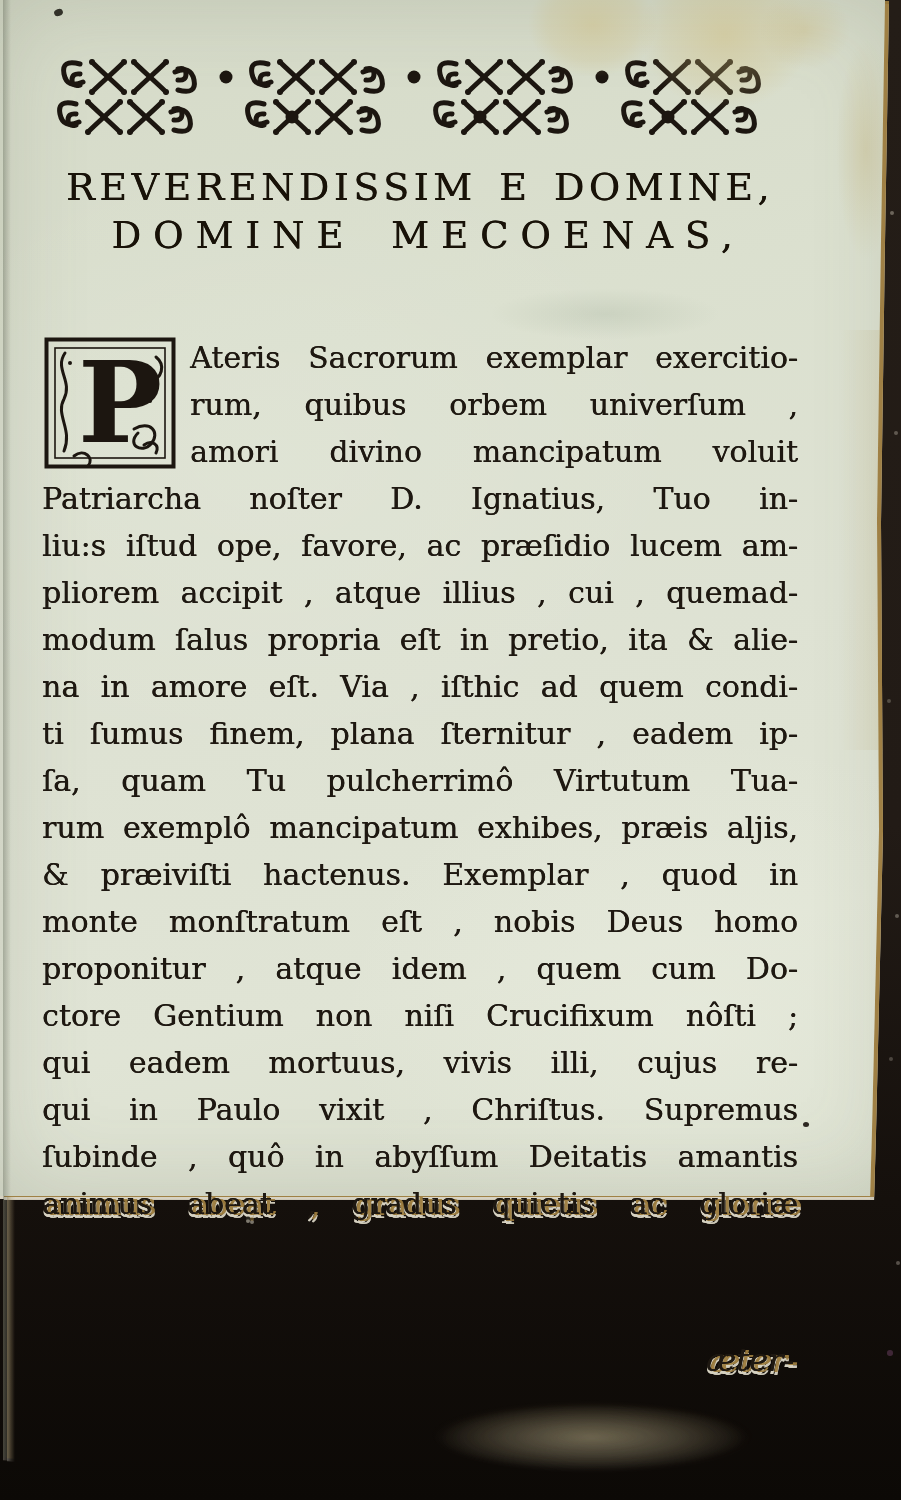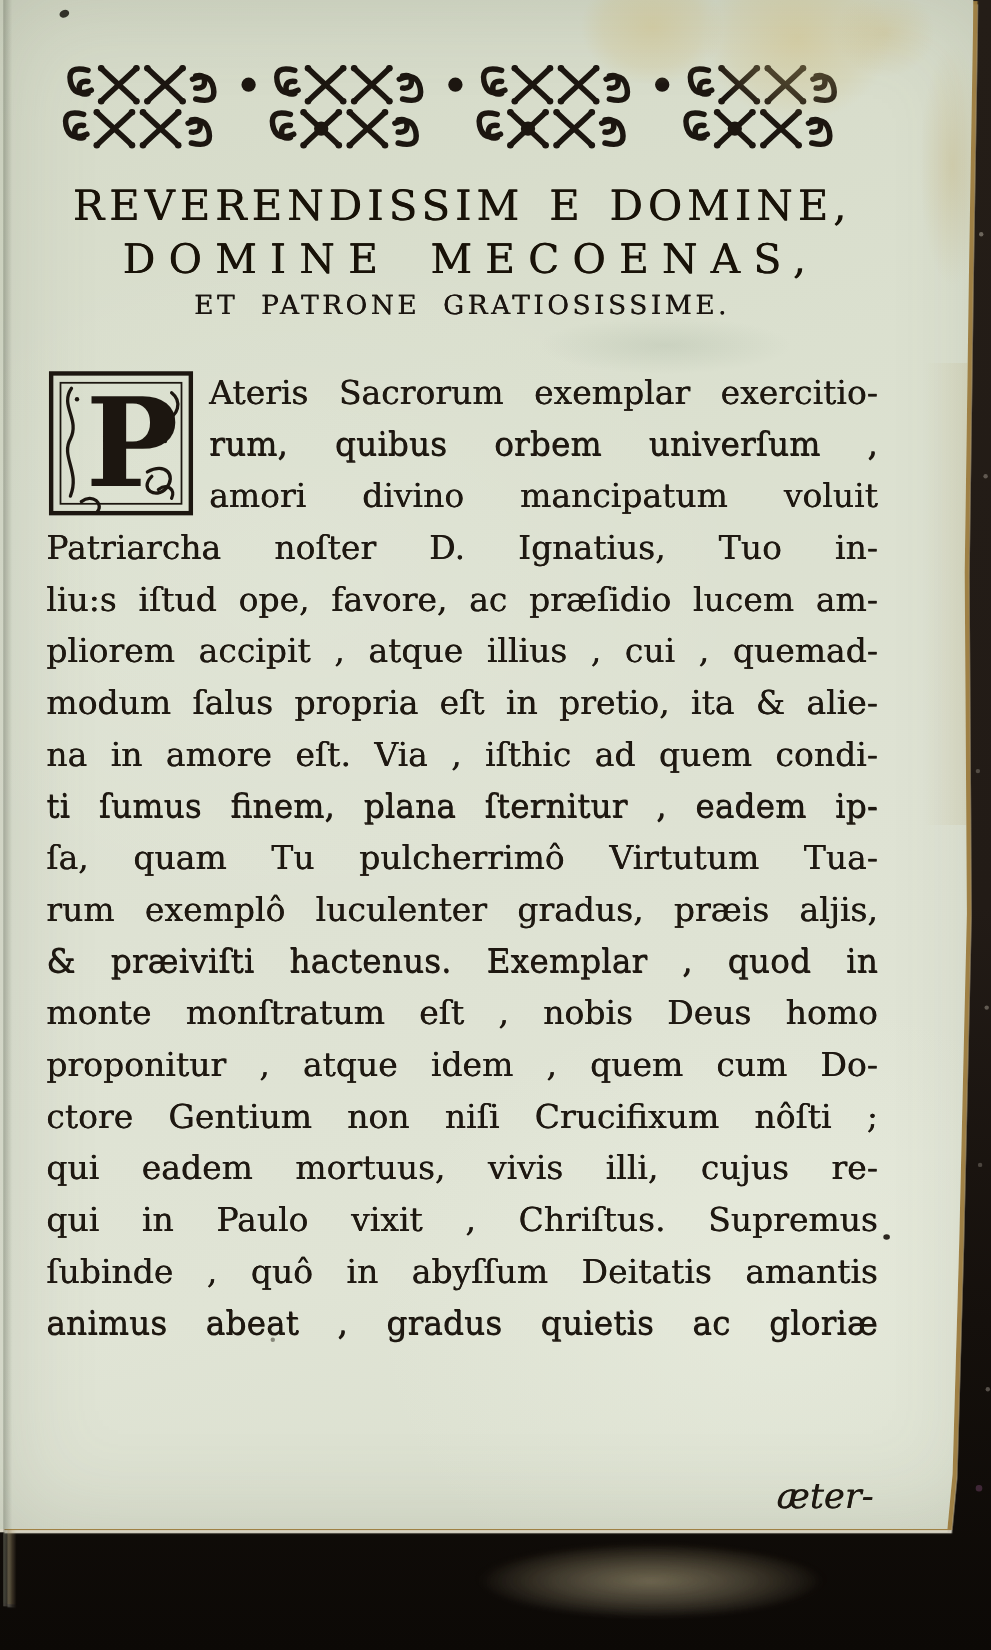--- a/index.html
+++ b/index.html
@@ -6,21 +6,21 @@
   body{
     width:901px;height:1500px;position:relative;overflow:hidden;
     background:linear-gradient(180deg,#241d17 0%,#221b16 55%,#15100c 80%,#0c0906 100%);
     font-family:"DejaVu Serif", serif;
   }
   .paper-wrap{
     position:absolute;inset:0;
     filter:drop-shadow(4px 1px 0 rgba(156,124,62,0.95)) drop-shadow(0 3px 0 rgba(236,232,214,0.9));
   }
   .paper{
-    position:absolute;left:0;top:0;width:901px;height:1390px;
+    position:absolute;left:0;top:0;width:901px;height:1196px;
     clip-path:polygon(0 0,885px 0,881px 240px,877px 520px,879px 830px,872px 1130px,866px 1340px,858px 1425px,840px 1460px,806px 1477px,705px 1483px,520px 1484px,300px 1476px,120px 1466px,0 1457px);
     background:
       radial-gradient(ellipse 700px 520px at 30% 38%, rgba(255,255,255,0.10), rgba(0,0,0,0) 62%),
       radial-gradient(ellipse 520px 420px at 78% 86%, rgba(238,241,228,0.45), rgba(0,0,0,0) 70%),
       linear-gradient(168deg,#d5dac8 0%,#dbe0cf 30%,#dee2d3 55%,#e0e4d5 78%,#d9decd 100%);
     box-shadow:inset 0 0 90px rgba(95,100,78,0.20);
     color:#1d1710;
   }
   .stain{position:absolute;pointer-events:none;}
   .stain.s1{left:528px;top:-28px;width:130px;height:105px;border-radius:50%;
@@ -113,21 +113,20 @@
       <use href="#grp" transform="translate(184,41)"></use>
       <use href="#grp" transform="translate(372,41)"></use>
       <use href="#grp" transform="translate(560,41)"></use>
       <circle class="dot" cx="236" cy="60" r="6.5"></circle>
       <circle class="dot" cx="424" cy="60" r="6.5"></circle>
       <circle class="dot" cx="612" cy="60" r="6.5"></circle>
     </svg>
 
     <div class="h1">REVERENDISSIM E DOMINE,</div>
     <div class="h2">DOMINE MECOENAS,</div>
-    <div class="h3">ET PATRONE GRATIOSISSIME.</div>
 
     <svg class="dropcap" width="132" height="132" viewBox="0 0 132 132" aria-hidden="true">
       <rect x="2.5" y="2.5" width="127" height="127" fill="none" stroke="#1c1610" stroke-width="4"></rect>
       <rect x="11" y="11" width="110" height="110" fill="none" stroke="#1c1610" stroke-width="1.6"></rect>
       <path d="M21,16 C10,32 29,44 20,62 C11,78 29,92 20,114" fill="none" stroke="#1c1610" stroke-width="3" stroke-linecap="round"></path>
       <path d="M112,20 c10,8 6,22 -6,24 c-8,1 -12,-8 -6,-12" fill="none" stroke="#1c1610" stroke-width="3" stroke-linecap="round"></path>
       <path d="M90,92 c16,-9 27,3 17,15 c-9,10 -25,1 -13,-11" fill="none" stroke="#1c1610" stroke-width="3" stroke-linecap="round"></path>
       <path d="M30,119 c10,-8 21,2 14,10" fill="none" stroke="#1c1610" stroke-width="3" stroke-linecap="round"></path>
       <path d="M100,108 c8,-6 16,0 12,8" fill="none" stroke="#1c1610" stroke-width="3" stroke-linecap="round"></path>
       <circle cx="26" cy="26" r="2" fill="#1c1610"></circle>
@@ -139,21 +138,21 @@
       <div class="bline ind">Ateris Sacrorum exemplar exercitio-</div>
       <div class="bline ind">rum, quibus orbem univerſum ,</div>
       <div class="bline ind">amori divino mancipatum voluit</div>
       <div class="bline">Patriarcha noſter D. Ignatius, Tuo in-</div>
       <div class="bline">liu:s iſtud ope, favore, ac præſidio lucem am-</div>
       <div class="bline">pliorem accipit , atque illius , cui , quemad-</div>
       <div class="bline">modum ſalus propria eſt in pretio, ita &amp; alie-</div>
       <div class="bline">na in amore eſt. Via , iſthic ad quem condi-</div>
       <div class="bline">ti ſumus finem, plana ſternitur , eadem ip-</div>
       <div class="bline">ſa, quam Tu pulcherrimô Virtutum Tua-</div>
-      <div class="bline">rum exemplô luculenter gradus, præis aljis,</div>
+      <div class="bline">rum exemplô mancipatum exhibes, præis aljis,</div>
       <div class="bline">&amp; præiviſti hactenus. Exemplar , quod in</div>
       <div class="bline">monte monſtratum eſt , nobis Deus homo</div>
       <div class="bline">proponitur , atque idem ,  quem cum Do-</div>
       <div class="bline">ctore Gentium non niſi Crucifixum nôſti ;</div>
       <div class="bline">qui eadem mortuus, vivis illi, cujus re-</div>
       <div class="bline">qui in Paulo vixit , Chriſtus.  Supremus</div>
       <div class="bline">ſubinde , quô in abyſſum Deitatis amantis</div>
       <div class="bline">animus abeat ,  gradus quietis ac gloriæ</div>
     </div>
 

